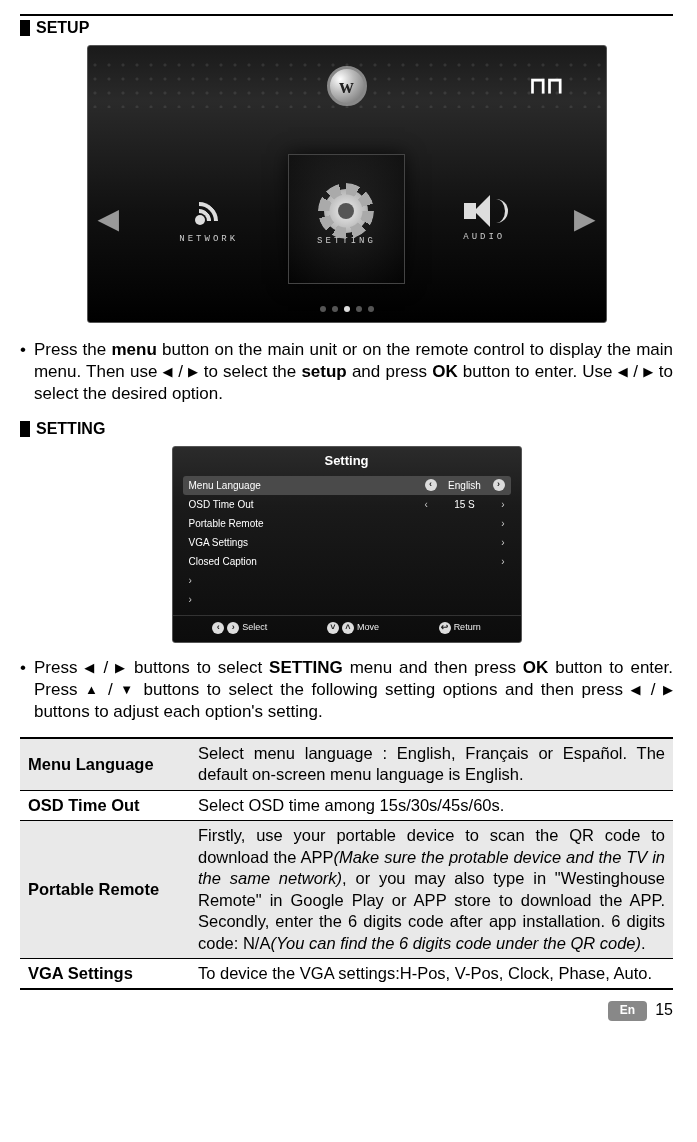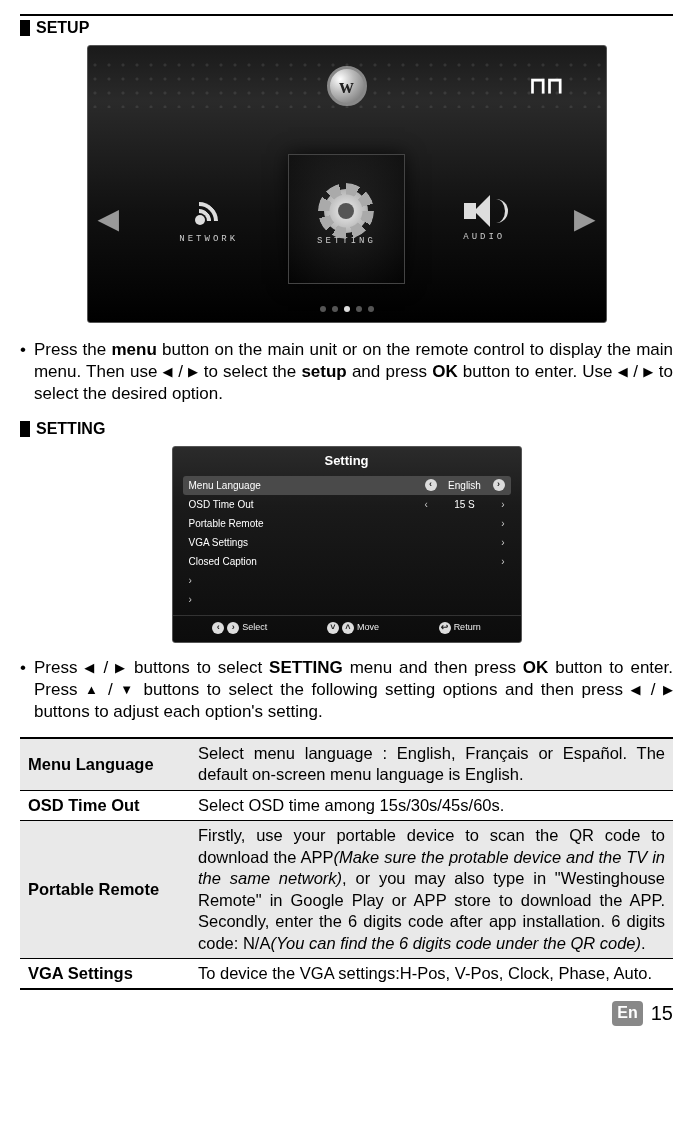--- a/index.html
+++ b/index.html
@@ -187,24 +187,24 @@
   table.opts tr:nth-child(even) td:first-child { width: 170px; font-weight: bold; vertical-align: middle;}
   table.opts tr.gray { background: #e9e9e9; }
   .italic { font-style: italic; }
 
   
   .page-footer {
     display: flex; justify-content: flex-end; align-items: center; gap: 8px;
     margin-top: 10px;
   }
   .en-badge {
-    background: #888; color: #fff; font-size: 16px; font-weight: bold;
-    padding: 2px 5px; border-radius: 4px;
-  }
-  .page-num { font-size: 20px; }
+    background: #888; color: #fff; font-size: 12px; font-weight: bold;
+    padding: 2px 12px; border-radius: 4px;
+  }
+  .page-num { font-size: 16px; }
 </style>
 </head>
 <body>
 
 <div class="page">
   <div class="top-rule"></div>
 
   <div class="section-title">
     <span class="bar"></span>
     <span class="label">SETUP</span>

